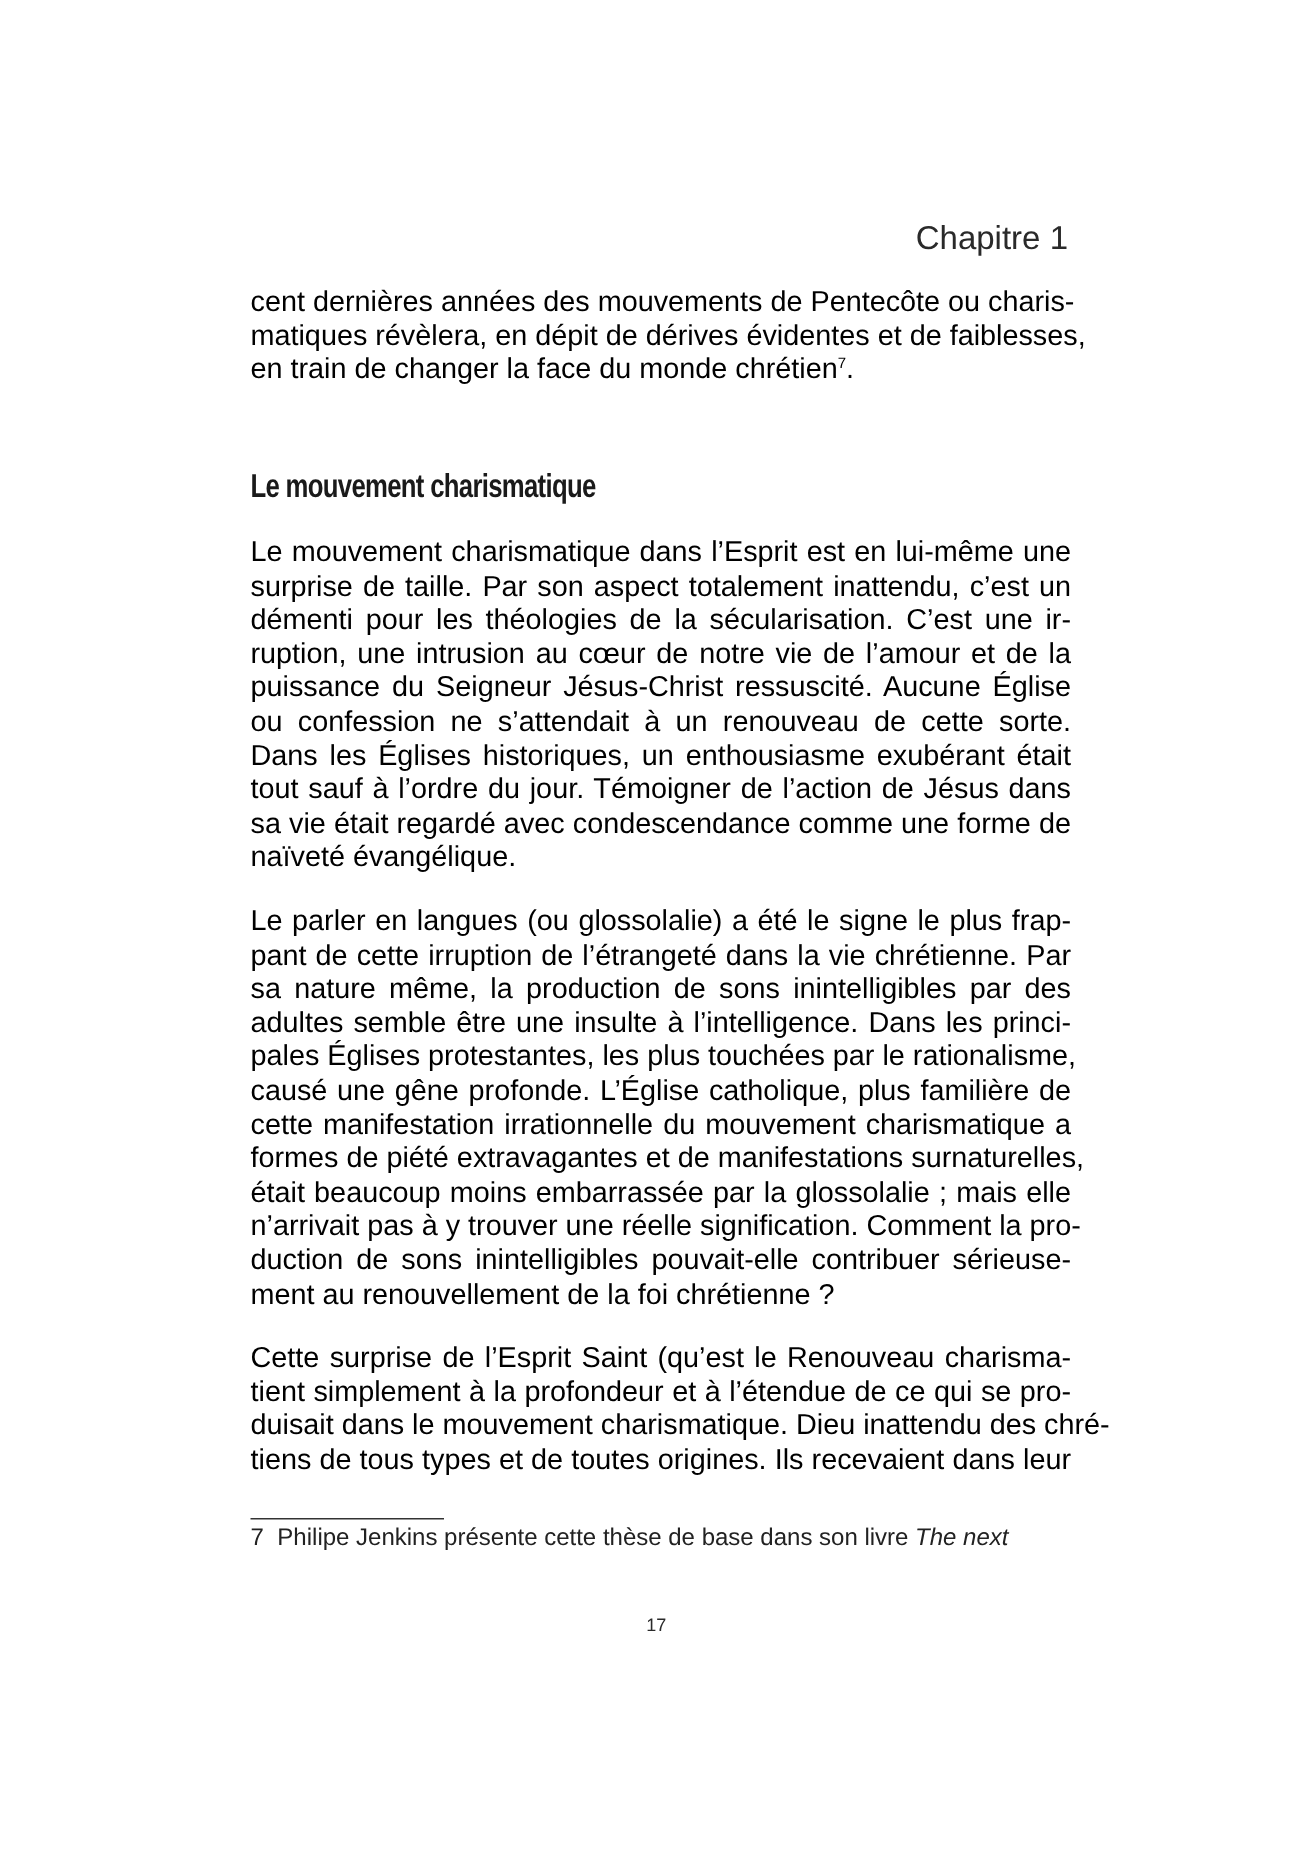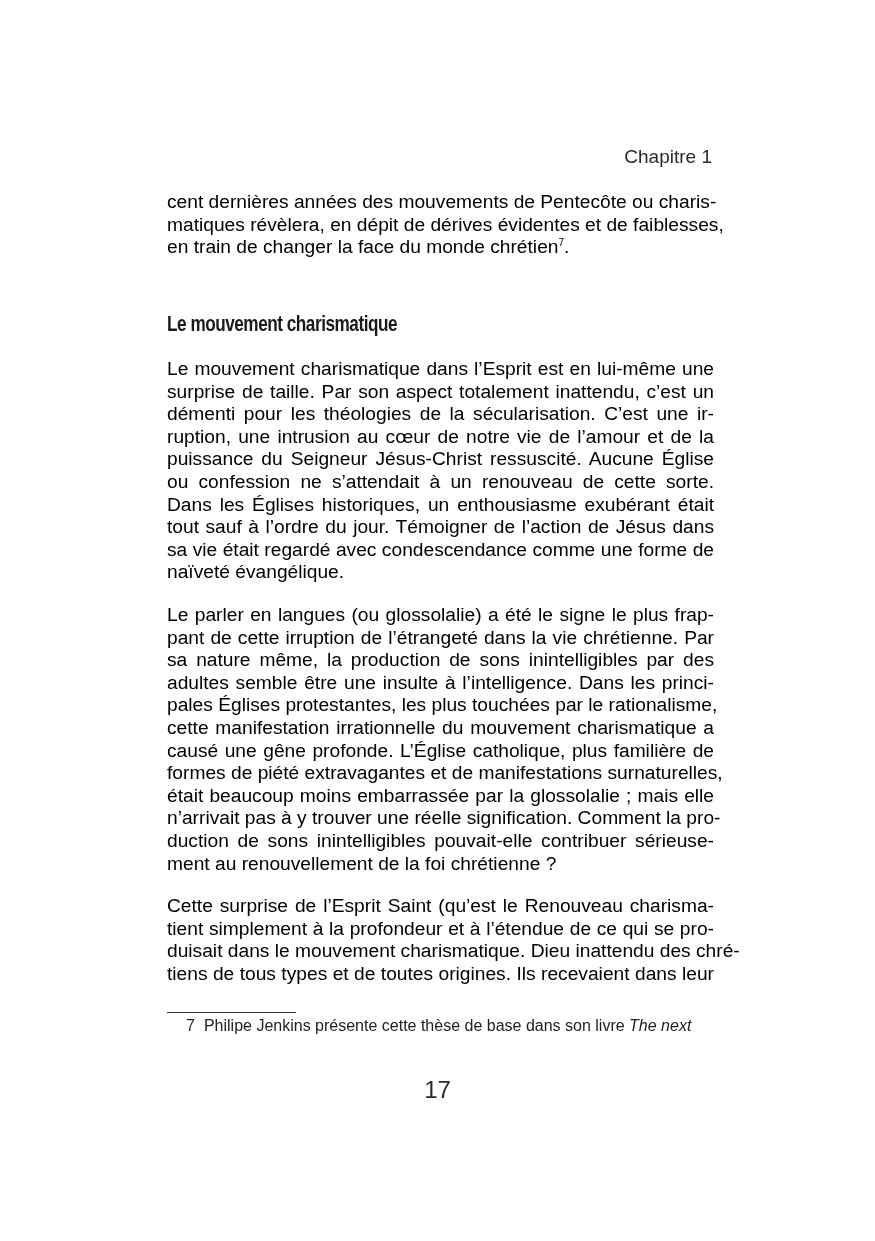--- a/index.html
+++ b/index.html
@@ -1,28 +1,28 @@
 <!DOCTYPE html>
 <html><head>
 <meta charset="utf-8">
 <style>
   html, body { margin: 0; padding: 0; background: #ffffff; }
   body { width: 875px; height: 1241px; position: relative; overflow: hidden; }
   .page { position: absolute; left: 0; top: 0; width: 875px; height: 1241px; background: #fff; color: #1e1e1e; }
-  .running-head { position: absolute; top: 146px; right: 163px; font-family: "Liberation Sans", sans-serif; font-size: 19px; color: #2a2a2a; }
+  .running-head { position: absolute; top: 146px; right: 163px; font-family: "Liberation Sans", sans-serif; font-size: 22px; color: #2a2a2a; }
   .block { position: absolute; left: 167px; width: 547px; font-family: "Liberation Sans", sans-serif; font-size: 19.2px; line-height: 22.6px; color: #000000; }
   .line { display: block; white-space: nowrap; text-align: justify; text-align-last: justify; height: 22.6px; }
   .line.last { text-align-last: left; }
   .heading { position: absolute; left: 167px; top: 311px; font-family: "Liberation Sans", sans-serif; font-weight: bold; font-size: 22px; letter-spacing: -0.6px; color: #1a1a1a; transform: scaleX(0.78); transform-origin: left center; white-space: nowrap; }
   sup { font-size: 10px; line-height: 0; vertical-align: 7px; }
   .fn-rule { position: absolute; left: 167px; top: 1012px; width: 129px; height: 1px; background: #333; }
-  .footnote { position: absolute; left: 167px; top: 1016px; width: 547px; font-family: "Liberation Sans", sans-serif; font-size: 16px; line-height: 20.6px; color: #222; margin-left: 19px; }
+  .footnote { position: absolute; left: 167px; top: 1016px; width: 547px; font-family: "Liberation Sans", sans-serif; font-size: 16px; line-height: 20.6px; color: #222; }
   .footnote .fline { display: block; white-space: nowrap; }
   .footnote .num { margin-right: 9px; }
-  .page-number { position: absolute; top: 1076px; left: 0; width: 875px; text-align: center; font-family: "Liberation Sans", sans-serif; font-size: 24px; color: #2a2a2a; }
+  .page-number { position: absolute; top: 1076px; left: 0; width: 875px; text-align: center; font-family: "Liberation Sans", sans-serif; font-size: 12px; color: #2a2a2a; }
 </style>
 </head>
 <body>
 
 <div class="page">
 
   <div class="running-head">Chapitre 1</div>
 
   <div class="block" style="top:191px;">
     <span class="line">cent dernières années des mouvements de Pentecôte ou charis-</span>
@@ -44,22 +44,22 @@
     <span class="line">sa vie était regardé avec condescendance comme une forme de</span>
     <span class="line last">naïveté évangélique.</span>
   </div>
 
   <div class="block" style="top:604px;">
     <span class="line">Le parler en langues (ou glossolalie) a été le signe le plus frap-</span>
     <span class="line">pant de cette irruption de l’étrangeté dans la vie chrétienne. Par</span>
     <span class="line">sa nature même, la production de sons inintelligibles par des</span>
     <span class="line">adultes semble être une insulte à l’intelligence. Dans les princi-</span>
     <span class="line">pales Églises protestantes, les plus touchées par le rationalisme,</span>
+    <span class="line">causé une gêne profonde. L’Église catholique, plus familière de</span>
     <span class="line">cette manifestation irrationnelle du mouvement charismatique a</span>
-    <span class="line">causé une gêne profonde. L’Église catholique, plus familière de</span>
     <span class="line">formes de piété extravagantes et de manifestations surnaturelles,</span>
     <span class="line">était beaucoup moins embarrassée par la glossolalie ; mais elle</span>
     <span class="line">n’arrivait pas à y trouver une réelle signification. Comment la pro-</span>
     <span class="line">duction de sons inintelligibles pouvait-elle contribuer sérieuse-</span>
     <span class="line last">ment au renouvellement de la foi chrétienne ?</span>
   </div>
 
   <div class="block" style="top:895px;">
     <span class="line">Cette surprise de l’Esprit Saint (qu’est le Renouveau charisma-</span>
     <span class="line">tient simplement à la profondeur et à l’étendue de ce qui se pro-</span>

